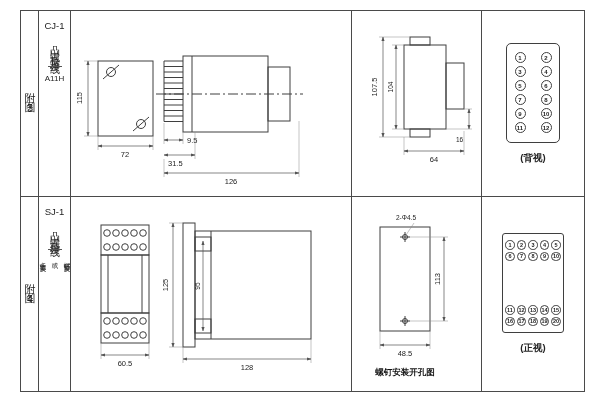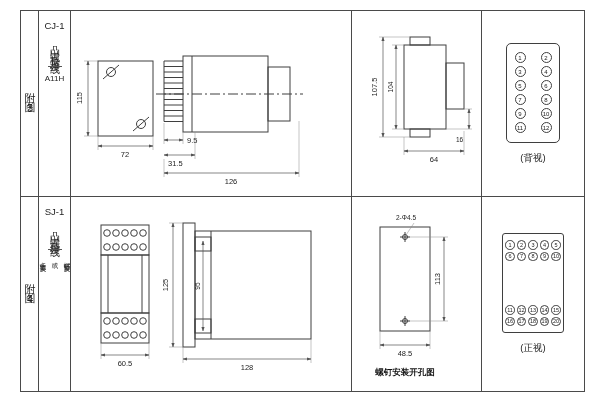--- a/index.html
+++ b/index.html
@@ -32,21 +32,21 @@
     { fill:none; stroke:#3f3f3f; stroke-width:1; }
   .thin { stroke-width:0.6; }
   .center { stroke:#999; stroke-width:0.6; stroke-dasharray:10 3 2 3; }
   .dim line { stroke:#555; stroke-width:0.7; fill:none; }
   .dim .ext { stroke:#888; stroke-width:0.5; }
   .dim text { fill:#222; font-size:7.5px; }
   .dim text.small { font-size:6.5px; }
   .caption { font-size:8.5px; font-weight:bold; fill:#111; }
 
   .term-cell { display:flex; flex-direction:column; align-items:center;
-               justify-content:center; }
+               justify-content:center;font-weight:bold; }
   .tblock { border:1.2px solid #3f3f3f; border-radius:5px; display:flex;
             flex-direction:column; align-items:center; justify-content:center;
             background:#fff; }
   .tblock.back { width:52px; height:98px; gap:3px; }
   .trow { display:flex; }
   .back .trow { gap:15px; }
   .tcirc { width:11px; height:11px; border:1px solid #3f3f3f; border-radius:50%;
            font-size:6px; display:flex; align-items:center; justify-content:center;
            color:#222; box-sizing:border-box; }
   .tblock.front { width:62px; height:100px; justify-content:space-between;

